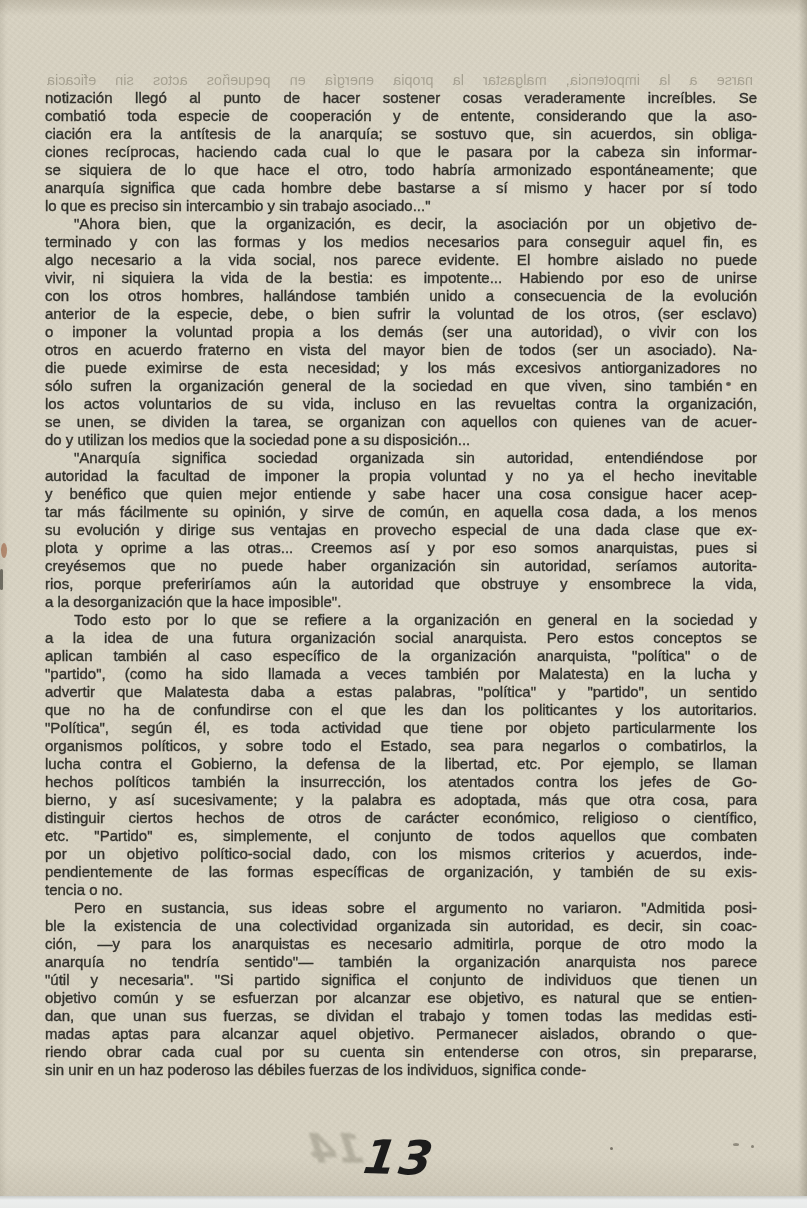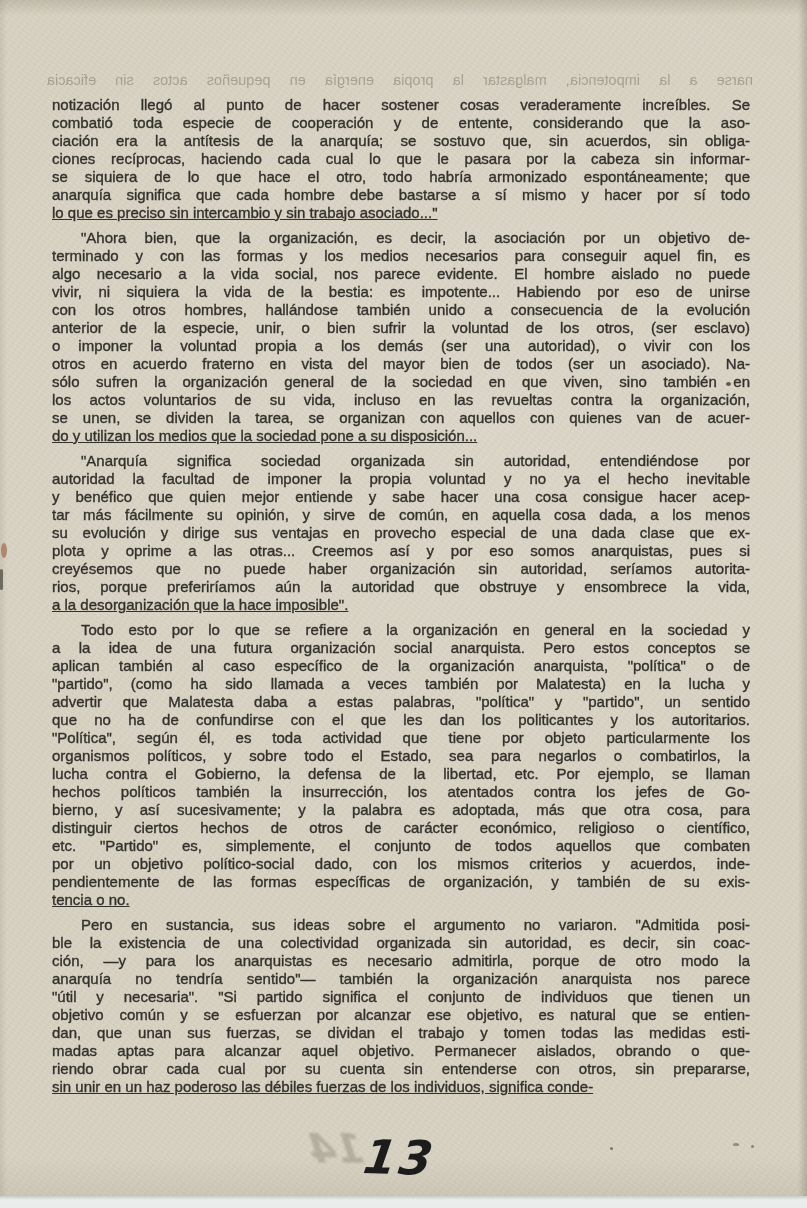--- a/index.html
+++ b/index.html
@@ -44,28 +44,28 @@
   }
   
   .text-block {
     position: absolute;
     left: 45px; top: 89px;
     width: 712px;
     color: #32312c;
     font-size: 15px;
     -webkit-text-stroke: 0.35px #32312c;
   }
-  .para { margin: 7px; padding: 0; }
+  .para { margin: 0; padding: 0; }
   .line {
     height: 18px; line-height: 18px;
     text-align: justify;
     text-align-last: justify;
     overflow: hidden;
   }
-  .line.last { text-align-last: left; text-decoration: underline; }
+  .line.last { text-align-last: left; }
   .line.indent { padding-left: 29px; }
   
   .pageno {
     position: absolute;
     left: 364px; top: 1130px;
     font-size: 47px;
     font-weight: bold;
     font-style: italic;
     letter-spacing: 3px;
     color: #1c1c1c;
@@ -118,23 +118,24 @@
           <div class="line">se siquiera de lo que hace el otro, todo habría armonizado espontáneamente; que</div>
           <div class="line">anarquía significa que cada hombre debe bastarse a sí mismo y hacer por sí todo</div>
           <div class="line last">lo que es preciso sin intercambio y sin trabajo asociado..."</div>
         </div>
         <div class="para">
           <div class="line indent">"Ahora bien, que la organización, es decir, la asociación por un objetivo de-</div>
           <div class="line">terminado y con las formas y los medios necesarios para conseguir aquel fin, es</div>
           <div class="line">algo necesario a la vida social, nos parece evidente. El hombre aislado no puede</div>
           <div class="line">vivir, ni siquiera la vida de la bestia: es impotente... Habiendo por eso de unirse</div>
           <div class="line">con los otros hombres, hallándose también unido a consecuencia de la evolución</div>
-          <div class="line">anterior de la especie, unir, o bien sufrir la voluntad de los otros, (ser esclavo)</div>
+          <div class="line">anterior de la especie, debe, o bien sufrir la voluntad de los otros, (ser esclavo)</div>
           <div class="line">o imponer la voluntad propia a los demás (ser una autoridad), o vivir con los</div>
           <div class="line">otros en acuerdo fraterno en vista del mayor bien de todos (ser un asociado). Na-</div>
+          <div class="line">die puede eximirse de esta necesidad; y los más excesivos antiorganizadores no</div>
           <div class="line">sólo sufren la organización general de la sociedad en que viven, sino también en</div>
           <div class="line">los actos voluntarios de su vida, incluso en las revueltas contra la organización,</div>
           <div class="line">se unen, se dividen la tarea, se organizan con aquellos con quienes van de acuer-</div>
           <div class="line last">do y utilizan los medios que la sociedad pone a su disposición...</div>
         </div>
         <div class="para">
           <div class="line indent">"Anarquía significa sociedad organizada sin autoridad, entendiéndose por</div>
           <div class="line">autoridad la facultad de imponer la propia voluntad y no ya el hecho inevitable</div>
           <div class="line">y benéfico que quien mejor entiende y sabe hacer una cosa consigue hacer acep-</div>
           <div class="line">tar más fácilmente su opinión, y sirve de común, en aquella cosa dada, a los menos</div>

